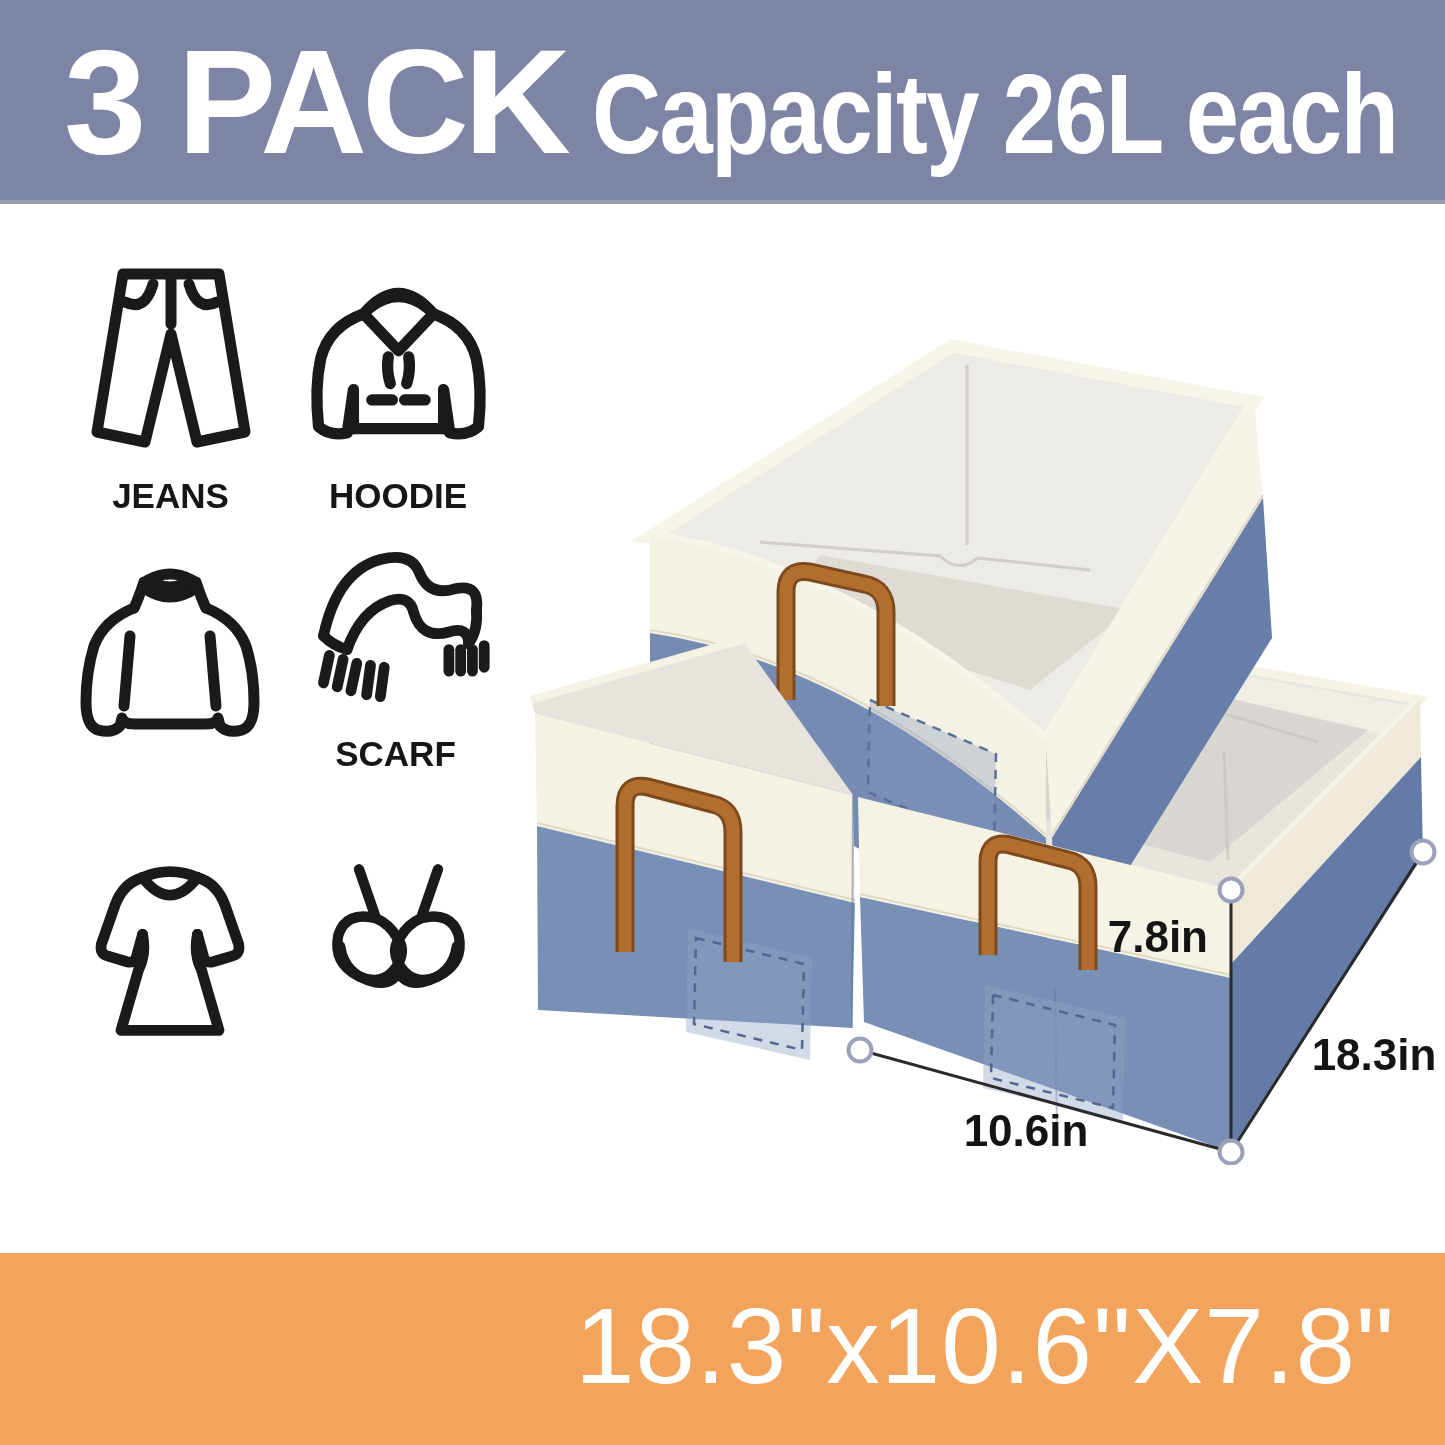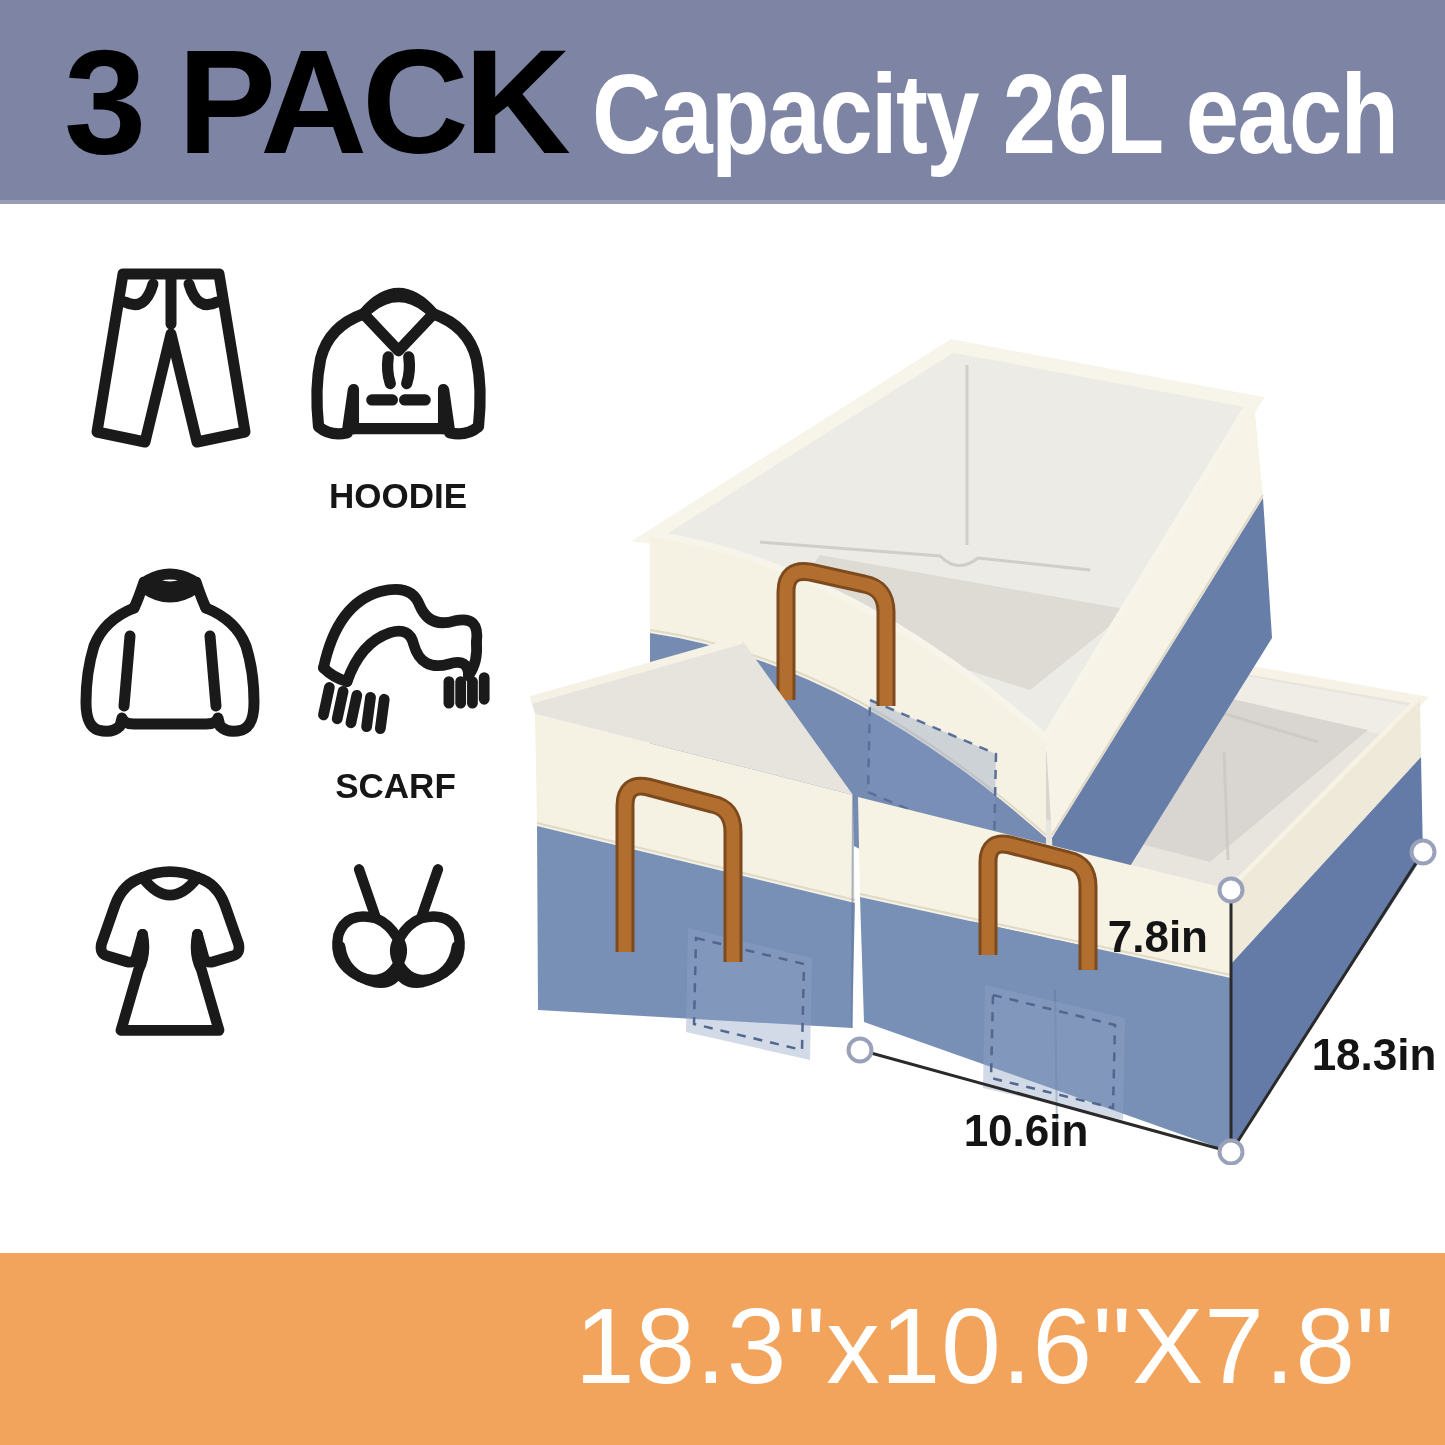--- a/index.html
+++ b/index.html
@@ -7,21 +7,21 @@
     position:relative; width:1445px; height:1445px; margin:0 auto;
     background:#ffffff; overflow:hidden;
     font-family:"Liberation Sans","DejaVu Sans",sans-serif;
   }
   
   .banner{
     position:absolute; left:0; top:0; width:100%; height:204px;
     background:#7e84a4; border-bottom:4px solid #989db1;
     line-height:204px; white-space:nowrap; padding-left:64px; box-sizing:border-box;
   }
-  .banner-pack{font-size:148px; font-weight:bold; color:#000000; letter-spacing:-5px;}
+  .banner-pack{font-size:148px; font-weight:bold; color:#ffffff; letter-spacing:-5px;}
   .banner-cap{
     font-size:114px; font-weight:bold; color:#fff; letter-spacing:-2px;
     display:inline-block; transform:scaleX(.84); transform-origin:left bottom; margin-left:26px;
   }
   
   .cell{position:absolute; text-align:center;}
   .cell svg{display:block; margin:0 auto;}
   .cat-label{font-size:35px; font-weight:bold; color:#161616; margin-top:6px; letter-spacing:0px;}
   .ic{stroke:#1a1a1a; stroke-width:5.5; fill:none; stroke-linecap:round; stroke-linejoin:round;}
   
@@ -57,20 +57,21 @@
 
     <div class="cell" style="left:63px;top:250px;width:215px;">
       <svg width="200" height="220" viewBox="0 0 100 100">
         <g class="ic">
           <path d="M26 7 L74 7 L87 86 L63 91 L50 37 L37 91 L13 86 Z"></path>
           <path d="M50 9 L50 32"></path>
           <path d="M27 21 Q37 26 41 12"></path>
           <path d="M73 21 Q63 26 59 12"></path>
         </g>
       </svg>
+      <div class="cat-label">JEANS</div>
     </div>
 
     <div class="cell" style="left:288px;top:252px;width:220px;">
       <svg width="205" height="218" viewBox="0 0 100 100">
         <g class="ic">
           <path d="M33 27 Q50 7 67 27"></path>
           <path d="M36 24 Q50 13 64 24"></path>
           <path d="M33 27 L50 45 L67 27"></path>
           <path d="M45 48 Q44 55 46 61"></path>
           <path d="M55 48 Q56 55 54 61"></path>
@@ -91,21 +92,21 @@
           <path d="M37 16 Q50 25 63 16"></path>
           <path d="M37 13 Q34 22 32 26"></path>
           <path d="M63 13 Q66 22 68 26"></path>
           <path d="M32 26 Q17 32 12 45 Q8 58 8 73 Q8 85 14 87 Q21 89 25 85 L26 81 Q27 84 32 84 L68 84 Q73 84 74 81 L75 85 Q79 89 86 87 Q92 85 92 73 Q92 58 88 45 Q83 32 68 26"></path>
           <path d="M30 40 L27 75"></path>
           <path d="M70 40 L73 75"></path>
         </g>
       </svg>
     </div>
 
-    <div class="cell" style="left:283px;top:564px;width:225px;">
+    <div class="cell" style="left:283px;top:532px;width:225px;">
       <svg width="210" height="196" viewBox="0 0 100 100">
         <g class="ic">
           <path d="M13 53 Q20 20 42 14 Q58 10 62 21 Q67 33 80 29 Q93 26 91 40"></path>
           <path d="M25 60 Q32 40 47 35 Q57 32 59 41 Q63 55 77 51 Q87 48 87 57"></path>
           <path d="M13 53 Q18 58 25 60"></path>
           <path d="M91 40 Q92 50 87 57"></path>
           <path d="M16 63 L13 77"></path>
             <path d="M23 65 L20 79"></path>
             <path d="M30 67 L27 81"></path>
           <path d="M37 68 L35 83"></path>

